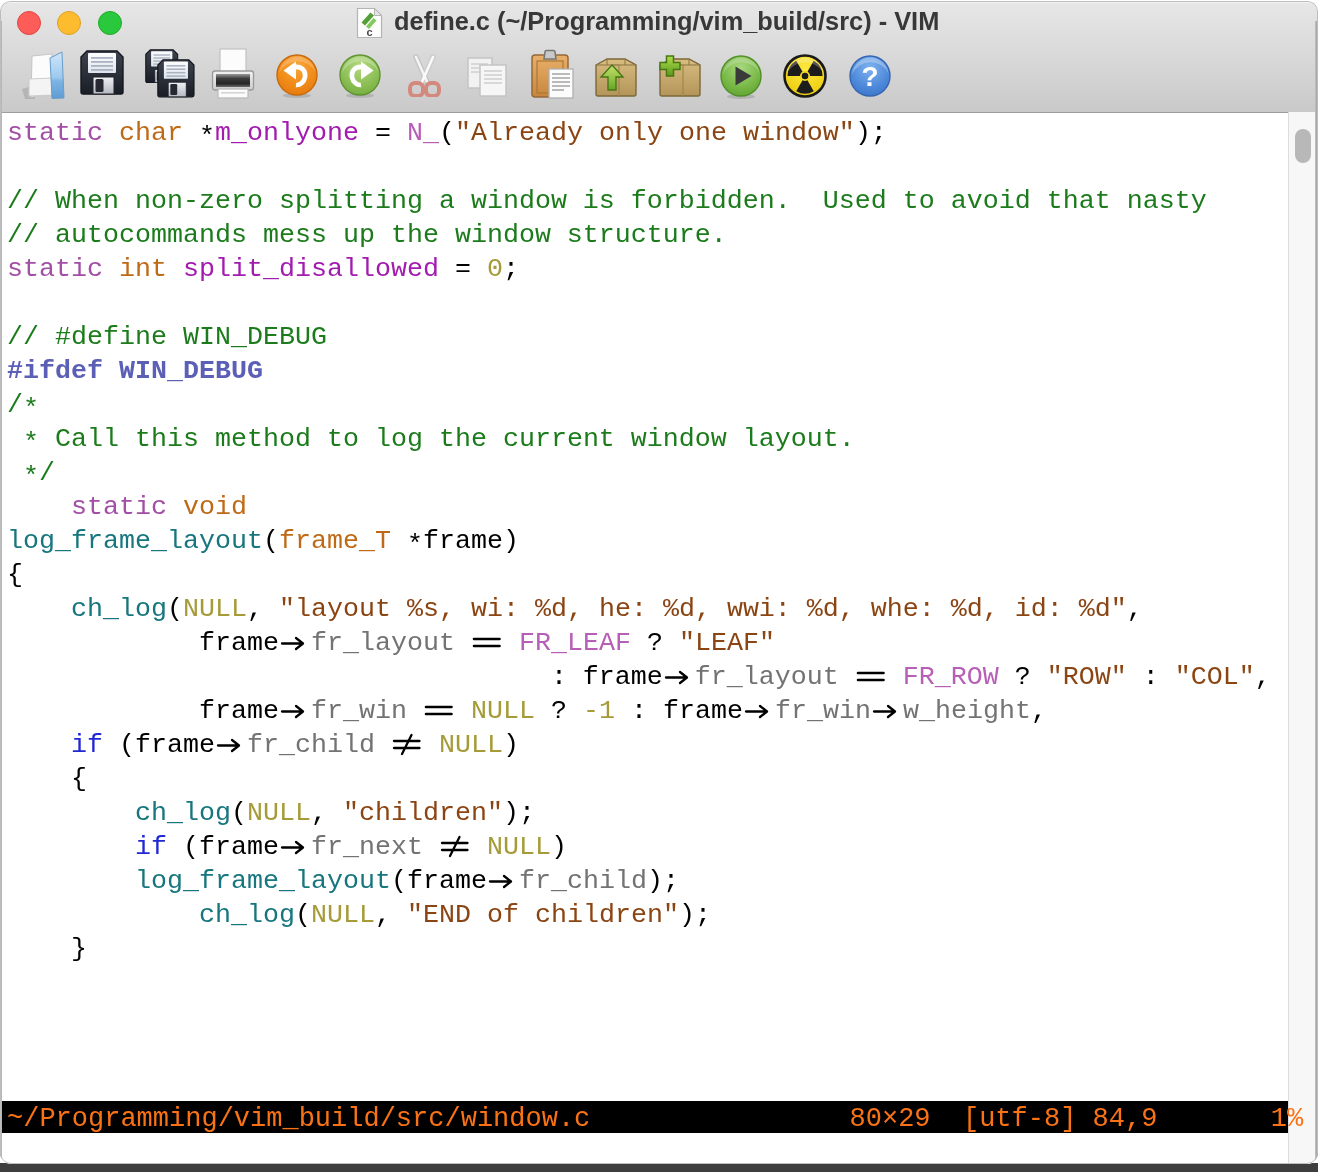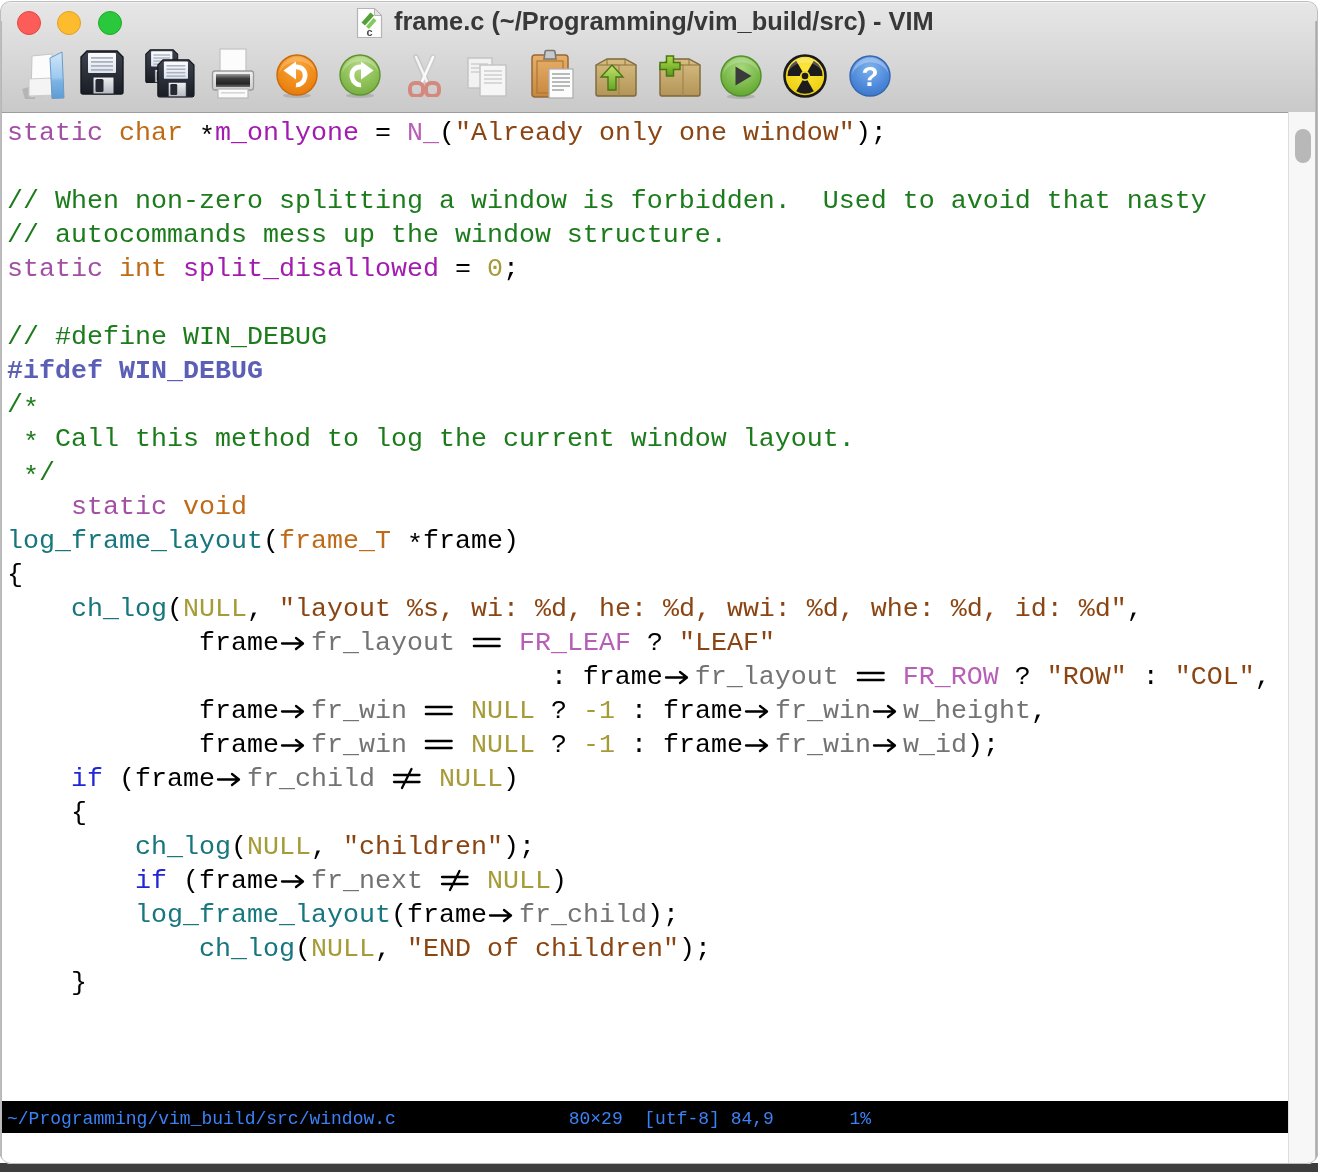--- a/index.html
+++ b/index.html
@@ -7,41 +7,41 @@
 #win{position:absolute;left:0;top:1px;width:1318px;height:1163px;background:#fff;border-radius:10px 10px 11px 11px;overflow:hidden;z-index:1}
 #win::after{content:"";position:absolute;left:0;top:0;right:0;bottom:0;border:1px solid #bdbdbd;border-radius:10px 10px 11px 11px;pointer-events:none;z-index:9}
 #chrome{position:absolute;left:0;top:0;width:100%;height:111px;background:linear-gradient(#e7e7e7,#dbdbdb 42%,#c9c9c9);border-bottom:1px solid #9d9d9d;box-shadow:inset 0 2px 0 rgba(255,255,255,0.5)}
 .light{position:absolute;top:10px;width:24px;height:24px;border-radius:50%;box-sizing:border-box}
 #l1{left:17px;background:#fc5d58;border:1px solid #e2463f}
 #l2{left:57px;background:#fdbc2e;border:1px solid #dfa023}
 #l3{left:98px;background:#29c83d;border:1px solid #20ab29}
 #title{position:absolute;left:394px;top:5px;font-family:"Liberation Sans",sans-serif;font-size:25.4px;line-height:30px;font-weight:bold;color:#383838;white-space:pre}
 #code{position:absolute;left:7px;top:115px;font-family:"Liberation Mono",monospace;font-size:26.6623px;line-height:34px;color:#000;white-space:pre;z-index:2}
 #status{position:absolute;left:2px;top:1100px;width:1286px;height:32px;background:#000;z-index:3}
-#stext{position:absolute;left:5px;top:1px;font-family:"Liberation Mono",monospace;font-size:18px;line-height:34px;color:#3b82f6;white-space:pre}
+#stext{position:absolute;left:5px;top:1px;font-family:"Liberation Mono",monospace;font-size:27px;line-height:34px;color:#f97316;white-space:pre}
 #sbtrack{position:absolute;left:1288px;top:111px;width:27px;bottom:0;background:#f7f7f7;border-left:1px solid #ddd;box-sizing:border-box;z-index:2}
 #sbthumb{position:absolute;left:6px;top:17px;width:16px;height:34px;border-radius:8px;background:#b8b8b8}
 .bl{position:absolute;left:0;top:20px;bottom:0;width:2px;background:linear-gradient(90deg,#8f8f8f,#c4c4c4);z-index:4}
 .br{position:absolute;right:0;top:20px;bottom:0;width:3px;background:linear-gradient(90deg,#c4c4c4,#8f8f8f);z-index:4}
 .k{color:#a24fa5}.t{color:#bf6a16}.v{color:#a21caf}.c{color:#a59b38}.s{color:#8b4513}.cm{color:#1c7c1c}.pp{color:#5b5fb5;font-weight:bold}.fn{color:#17767e}.fl{color:#737373}.if{color:#2127d3}.mc{color:#b75fb7}
 .lg{display:inline-block;width:32px;height:34px;vertical-align:top;position:relative}
 .lg svg{position:absolute;left:0;top:0}
 .ico{position:absolute;z-index:2}
 .row{height:34px;white-space:pre}
 .as{position:relative;top:4px}
 </style>
 </head>
 <body>
 <div id="dark"></div>
 <div id="win">
 <div id="chrome"></div>
 <div class="light" id="l1"></div>
 <div class="light" id="l2"></div>
 <div class="light" id="l3"></div>
-<div id="title">frame.c (~/Programming/vim_build/src) - VIM</div>
+<div id="title">define.c (~/Programming/vim_build/src) - VIM</div>
 <div id="icons">
 <svg class="ico" style="left:19px;top:48px" width="46" height="52" viewBox="0 0 46 52">
 <polygon points="3,40 16,36 16,50 6,50" fill="#000" opacity="0.12"></polygon>
 <path d="M13 7 L33 5 L33 46 L12 48 Z" fill="#fcfcfc" stroke="#c6c6c6" stroke-width="1.1"></path>
 <path d="M10 30 L33 29 L33 46 L10 47 Z" fill="#f4f4f4" stroke="#cccccc" stroke-width="1.1"></path>
 <defs>
           <linearGradient id="gop" x1="0" y1="0" x2="0" y2="1">
             <stop offset="0" stop-color="#cfe7fa"></stop>
             <stop offset="0.55" stop-color="#9dc9ee"></stop>
             <stop offset="0.62" stop-color="#7db4e4"></stop>
@@ -306,29 +306,21 @@
           </svg></i><span class="fl">fr_layout</span> <i class="lg"><svg width="32" height="34">
             <path d="M3 13h25.5M3 20h25.5" stroke="#000" stroke-width="2.6" fill="none" stroke-linecap="round"></path>
           </svg></i> <span class="mc">FR_ROW</span> ? <span class="s">"ROW"</span> : <span class="s">"COL"</span>,</div><div class="row">            frame<i class="lg"><svg width="32" height="34">
             <path d="M3 17.5h20.5m-6.5-5.5l7 5.5l-7 5.5" stroke="#000" stroke-width="2.3" fill="none" stroke-linecap="round" stroke-linejoin="round"></path>
           </svg></i><span class="fl">fr_win</span> <i class="lg"><svg width="32" height="34">
             <path d="M3 13h25.5M3 20h25.5" stroke="#000" stroke-width="2.6" fill="none" stroke-linecap="round"></path>
           </svg></i> <span class="c">NULL</span> ? <span class="c">-1</span> : frame<i class="lg"><svg width="32" height="34">
             <path d="M3 17.5h20.5m-6.5-5.5l7 5.5l-7 5.5" stroke="#000" stroke-width="2.3" fill="none" stroke-linecap="round" stroke-linejoin="round"></path>
           </svg></i><span class="fl">fr_win</span><i class="lg"><svg width="32" height="34">
             <path d="M3 17.5h20.5m-6.5-5.5l7 5.5l-7 5.5" stroke="#000" stroke-width="2.3" fill="none" stroke-linecap="round" stroke-linejoin="round"></path>
-          </svg></i><span class="fl">w_height</span>,</div><div class="row">            frame<i class="lg"><svg width="32" height="34">
-            <path d="M3 17.5h20.5m-6.5-5.5l7 5.5l-7 5.5" stroke="#000" stroke-width="2.3" fill="none" stroke-linecap="round" stroke-linejoin="round"></path>
-          </svg></i><span class="fl">fr_win</span> <i class="lg"><svg width="32" height="34">
-            <path d="M3 13h25.5M3 20h25.5" stroke="#000" stroke-width="2.6" fill="none" stroke-linecap="round"></path>
-          </svg></i> <span class="c">NULL</span> ? <span class="c">-1</span> : frame<i class="lg"><svg width="32" height="34">
-            <path d="M3 17.5h20.5m-6.5-5.5l7 5.5l-7 5.5" stroke="#000" stroke-width="2.3" fill="none" stroke-linecap="round" stroke-linejoin="round"></path>
-          </svg></i><span class="fl">fr_win</span><i class="lg"><svg width="32" height="34">
-            <path d="M3 17.5h20.5m-6.5-5.5l7 5.5l-7 5.5" stroke="#000" stroke-width="2.3" fill="none" stroke-linecap="round" stroke-linejoin="round"></path>
-          </svg></i><span class="fl">w_id</span>);</div><div class="row">    <span class="if">if</span> (frame<i class="lg"><svg width="32" height="34">
+          </svg></i><span class="fl">w_height</span>,</div><div class="row">    <span class="if">if</span> (frame<i class="lg"><svg width="32" height="34">
             <path d="M3 17.5h20.5m-6.5-5.5l7 5.5l-7 5.5" stroke="#000" stroke-width="2.3" fill="none" stroke-linecap="round" stroke-linejoin="round"></path>
           </svg></i><span class="fl">fr_child</span> <i class="lg"><svg width="32" height="34">
             <path d="M3 13h25.5M3 20h25.5M20.5 7L11 26" stroke="#000" stroke-width="2.3" fill="none" stroke-linecap="round"></path>
           </svg></i> <span class="c">NULL</span>)</div><div class="row">    {</div><div class="row">        <span class="fn">ch_log</span>(<span class="c">NULL</span>, <span class="s">"children"</span>);</div><div class="row">        <span class="if">if</span> (frame<i class="lg"><svg width="32" height="34">
             <path d="M3 17.5h20.5m-6.5-5.5l7 5.5l-7 5.5" stroke="#000" stroke-width="2.3" fill="none" stroke-linecap="round" stroke-linejoin="round"></path>
           </svg></i><span class="fl">fr_next</span> <i class="lg"><svg width="32" height="34">
             <path d="M3 13h25.5M3 20h25.5M20.5 7L11 26" stroke="#000" stroke-width="2.3" fill="none" stroke-linecap="round"></path>
           </svg></i> <span class="c">NULL</span>)</div><div class="row">        <span class="fn">log_frame_layout</span>(frame<i class="lg"><svg width="32" height="34">
             <path d="M3 17.5h20.5m-6.5-5.5l7 5.5l-7 5.5" stroke="#000" stroke-width="2.3" fill="none" stroke-linecap="round" stroke-linejoin="round"></path>
           </svg></i><span class="fl">fr_child</span>);</div><div class="row">            <span class="fn">ch_log</span>(<span class="c">NULL</span>, <span class="s">"END of children"</span>);</div><div class="row">    }</div></div>

